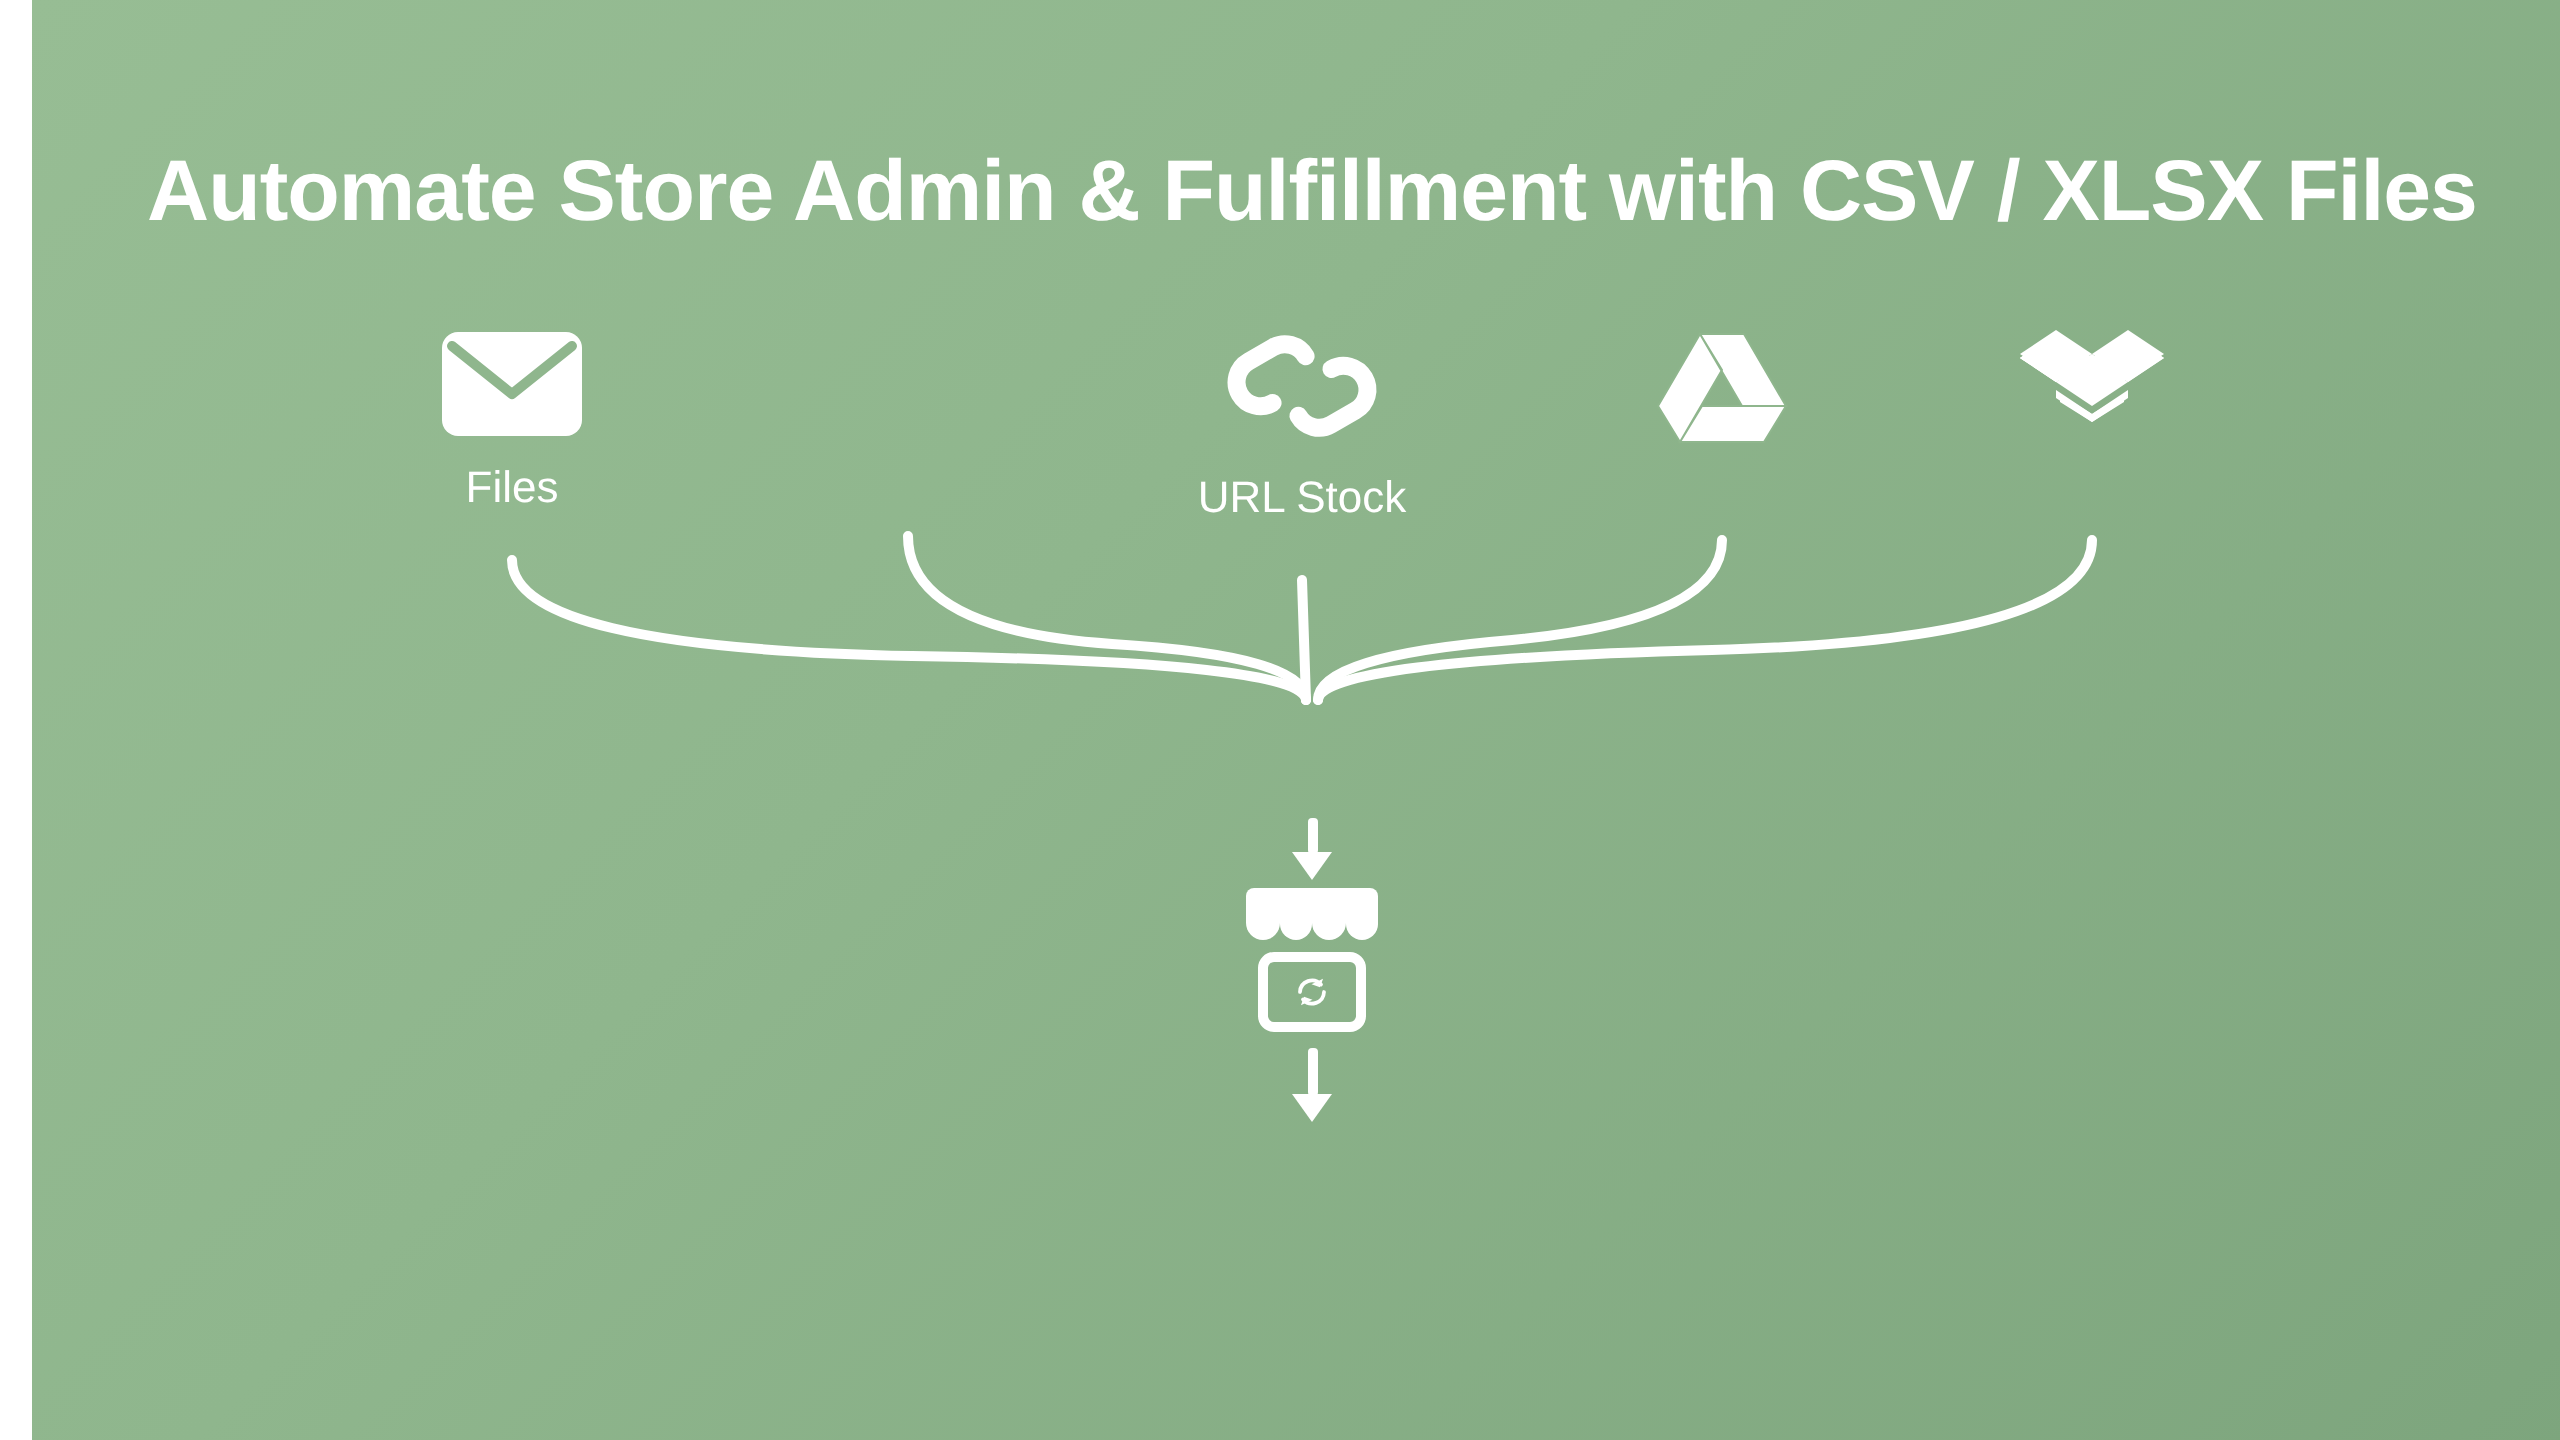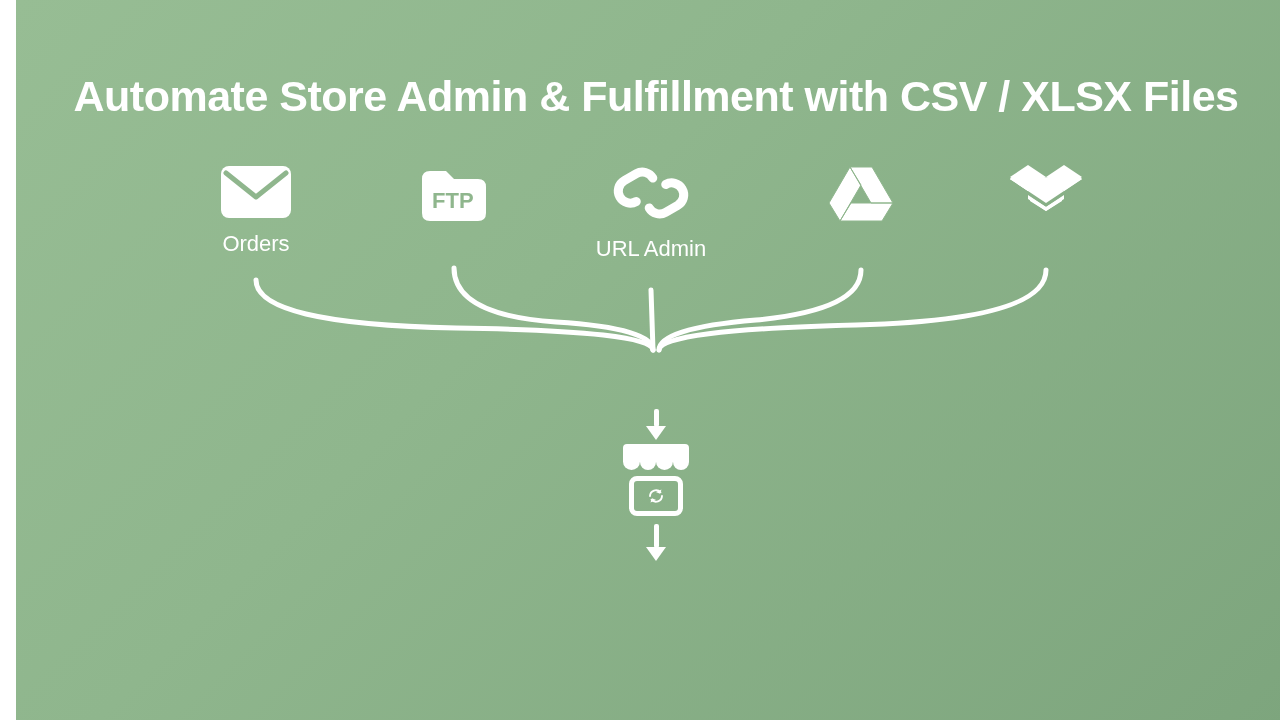--- a/index.html
+++ b/index.html
@@ -151,38 +151,32 @@
 
 <div class="stage">
 
   <div class="title">Automate Store Admin &amp; Fulfillment with CSV / XLSX Files</div>
 
   <div class="icon-wrap" style="left:180px; top:165px;">
     <svg class="icon-svg" width="72" height="54" viewBox="0 0 72 54">
       <rect x="1" y="1" width="70" height="52" rx="8" fill="#ffffff"></rect>
       <path d="M6 8 L36 32 L66 8" fill="none" stroke="#8fb68d" stroke-width="5" stroke-linecap="round" stroke-linejoin="round"></path>
     </svg>
-    <div class="icon-label">Orders</div>
-  </div>
-
-  <div class="icon-wrap" style="left:378px; top:165px;">
-    <svg class="icon-svg" width="72" height="58" viewBox="0 0 72 58">
-      <path d="M4 14 Q4 6 12 6 L28 6 L36 14 L60 14 Q68 14 68 22 L68 48 Q68 56 60 56 L12 56 Q4 56 4 48 Z" fill="#ffffff"></path>
-      <text x="14" y="43" font-family="Arial" font-size="22" font-weight="700" fill="#8fb68d">FTP</text>
-    </svg>
-  </div>
+    <div class="icon-label">Files</div>
+  </div>
+
 
   <div class="icon-wrap" style="left:575px; top:162px;">
     <svg class="icon-svg" width="78" height="62" viewBox="0 0 78 62">
       <g transform="rotate(-30 39 31)">
         <path d="M22 31 a12 12 0 0 1 0 -24 l14 0 a12 12 0 0 1 12 12" fill="none" stroke="#ffffff" stroke-width="9" stroke-linecap="round"></path>
         <path d="M56 31 a12 12 0 0 1 0 24 l-14 0 a12 12 0 0 1 -12 -12" fill="none" stroke="#ffffff" stroke-width="9" stroke-linecap="round"></path>
       </g>
     </svg>
-    <div class="icon-label">URL Admin</div>
+    <div class="icon-label">URL Stock</div>
   </div>
 
   <div class="icon-wrap" style="left:785px; top:165px;">
     <svg class="icon-svg" width="68" height="58" viewBox="0 0 68 58">
       <path d="M23 2 L45 2 L66 38 L44 38 Z" fill="#ffffff"></path>
       <path d="M23 2 L2 38 L13 56 L34 20 Z" fill="#ffffff"></path>
       <path d="M13 56 L55 56 L66 38 L24 38 Z" fill="#ffffff"></path>
       <path d="M23 2 L45 2 L66 38 L44 38 Z M23 2 L2 38 L13 56 L34 20 Z M13 56 L55 56 L66 38 L24 38 Z" fill="none" stroke="#8fb68d" stroke-width="1"></path>
     </svg>
   </div>

